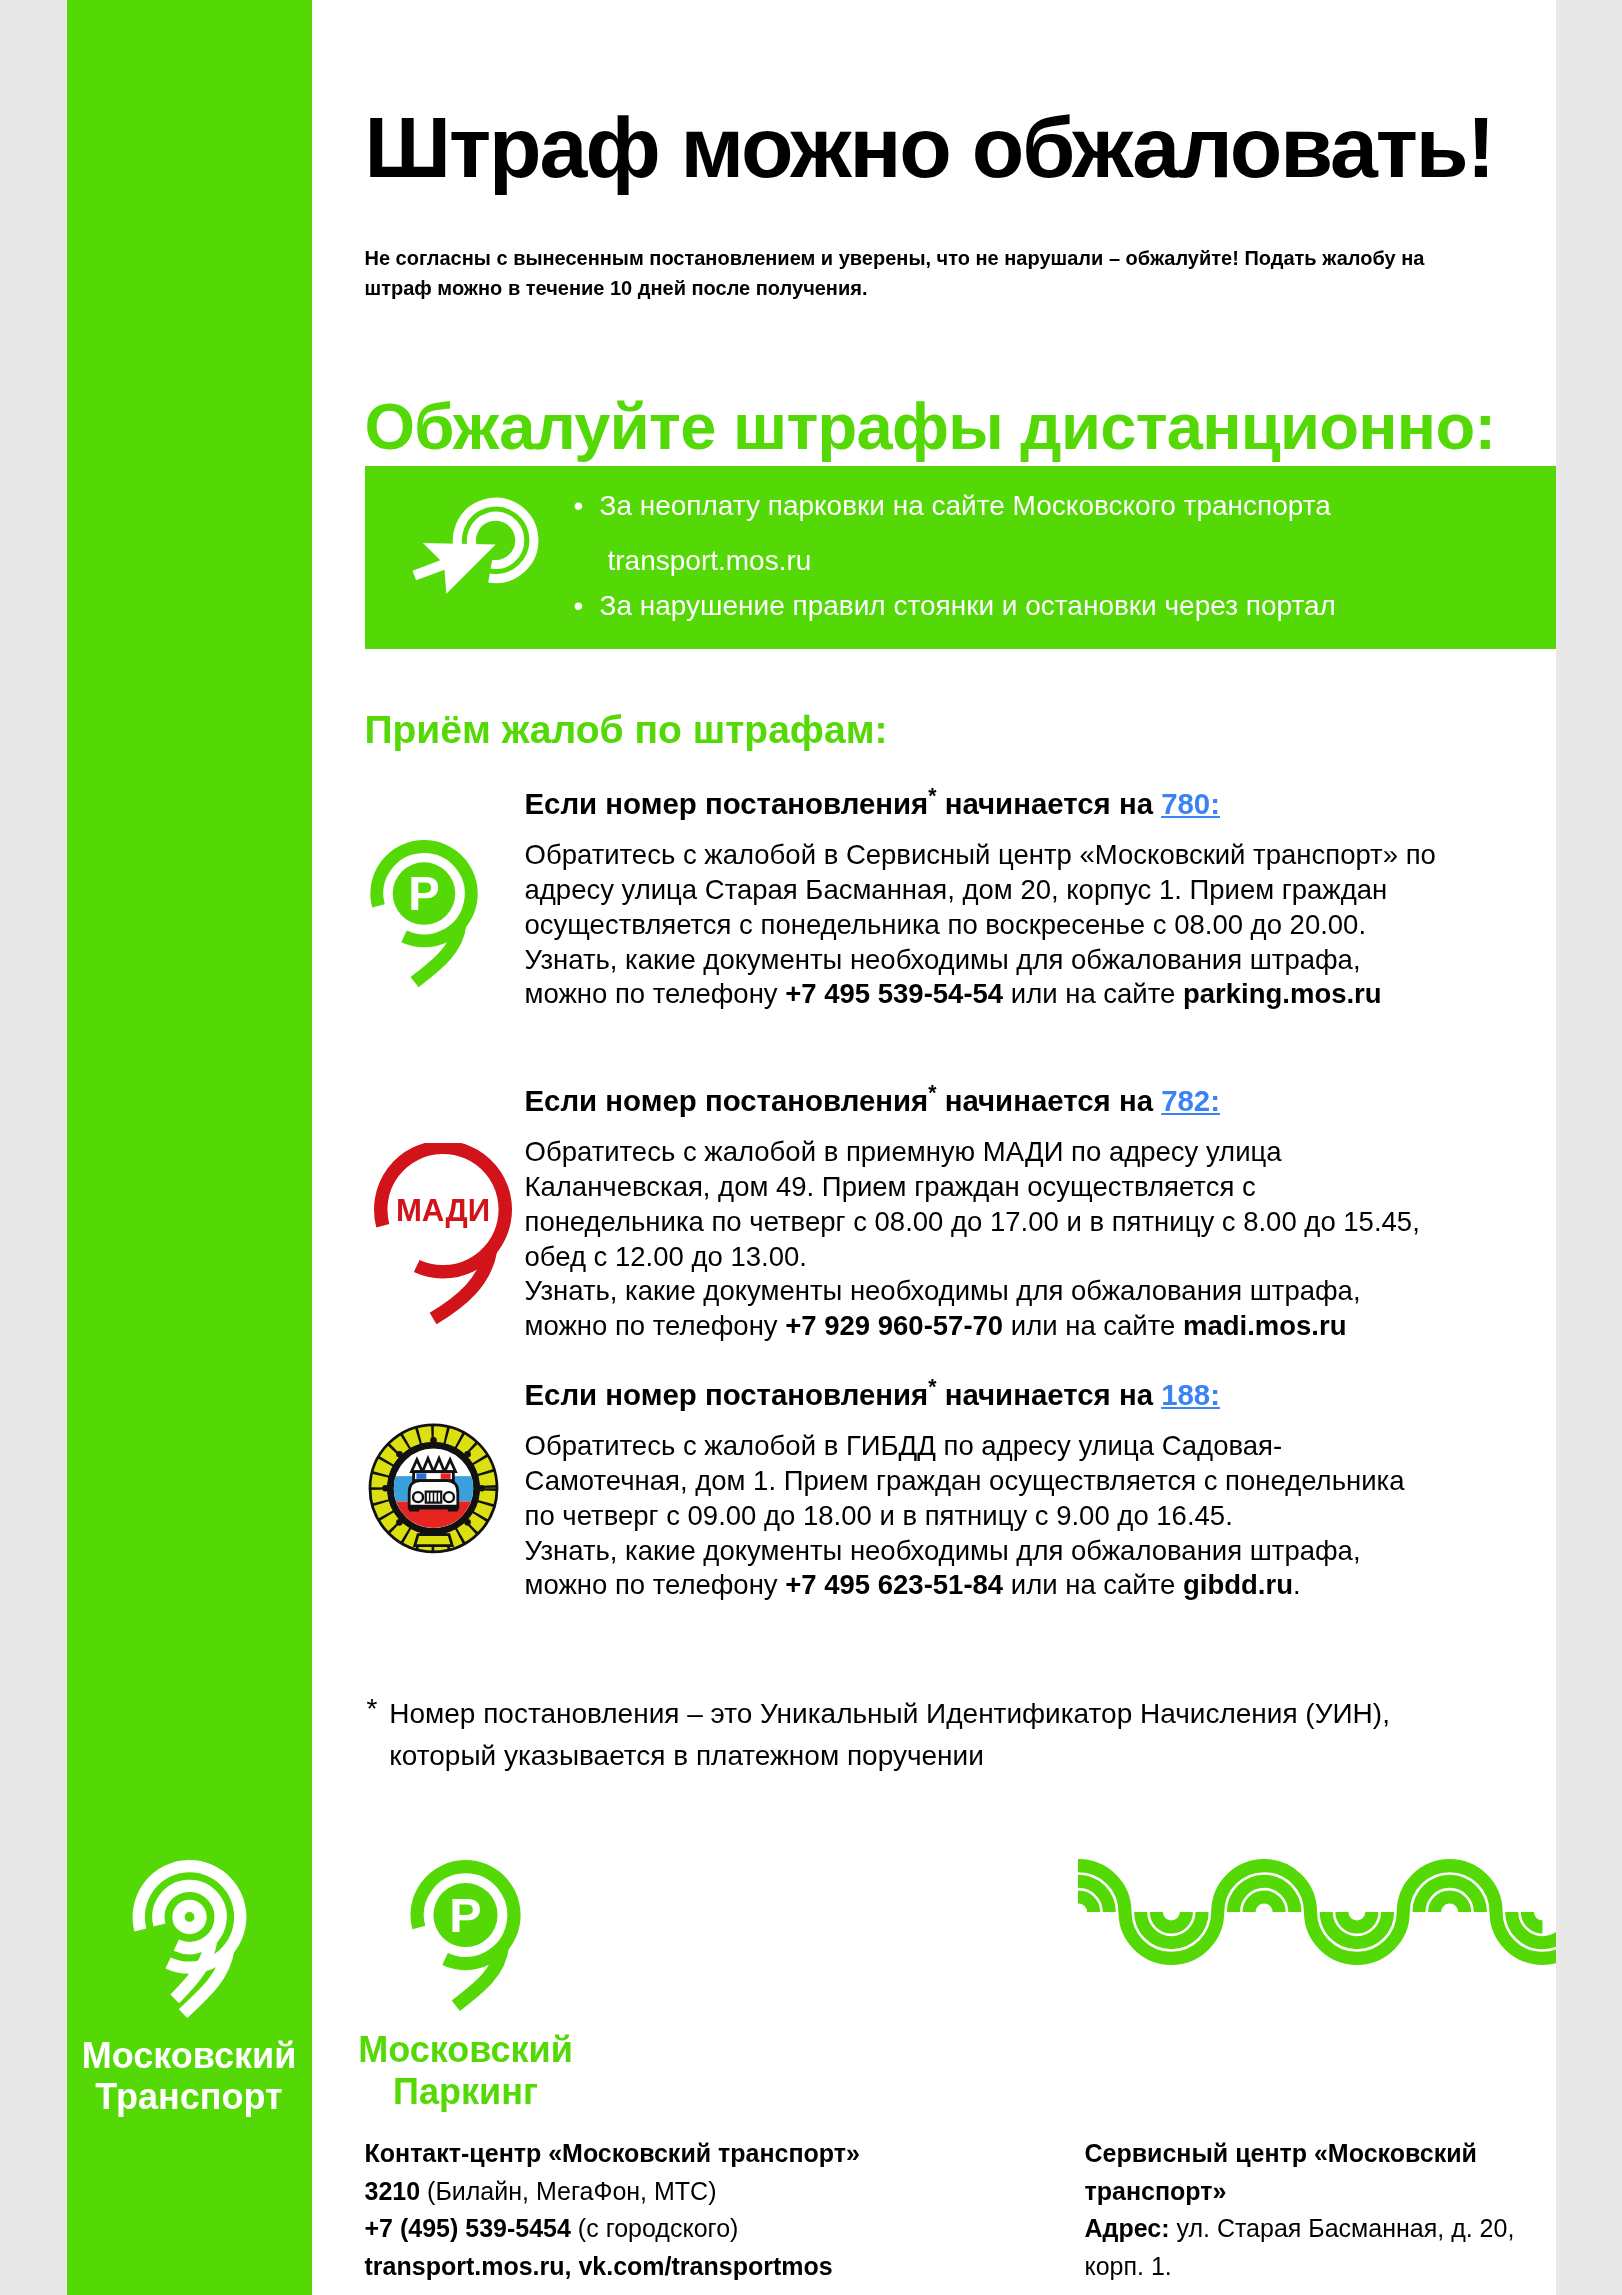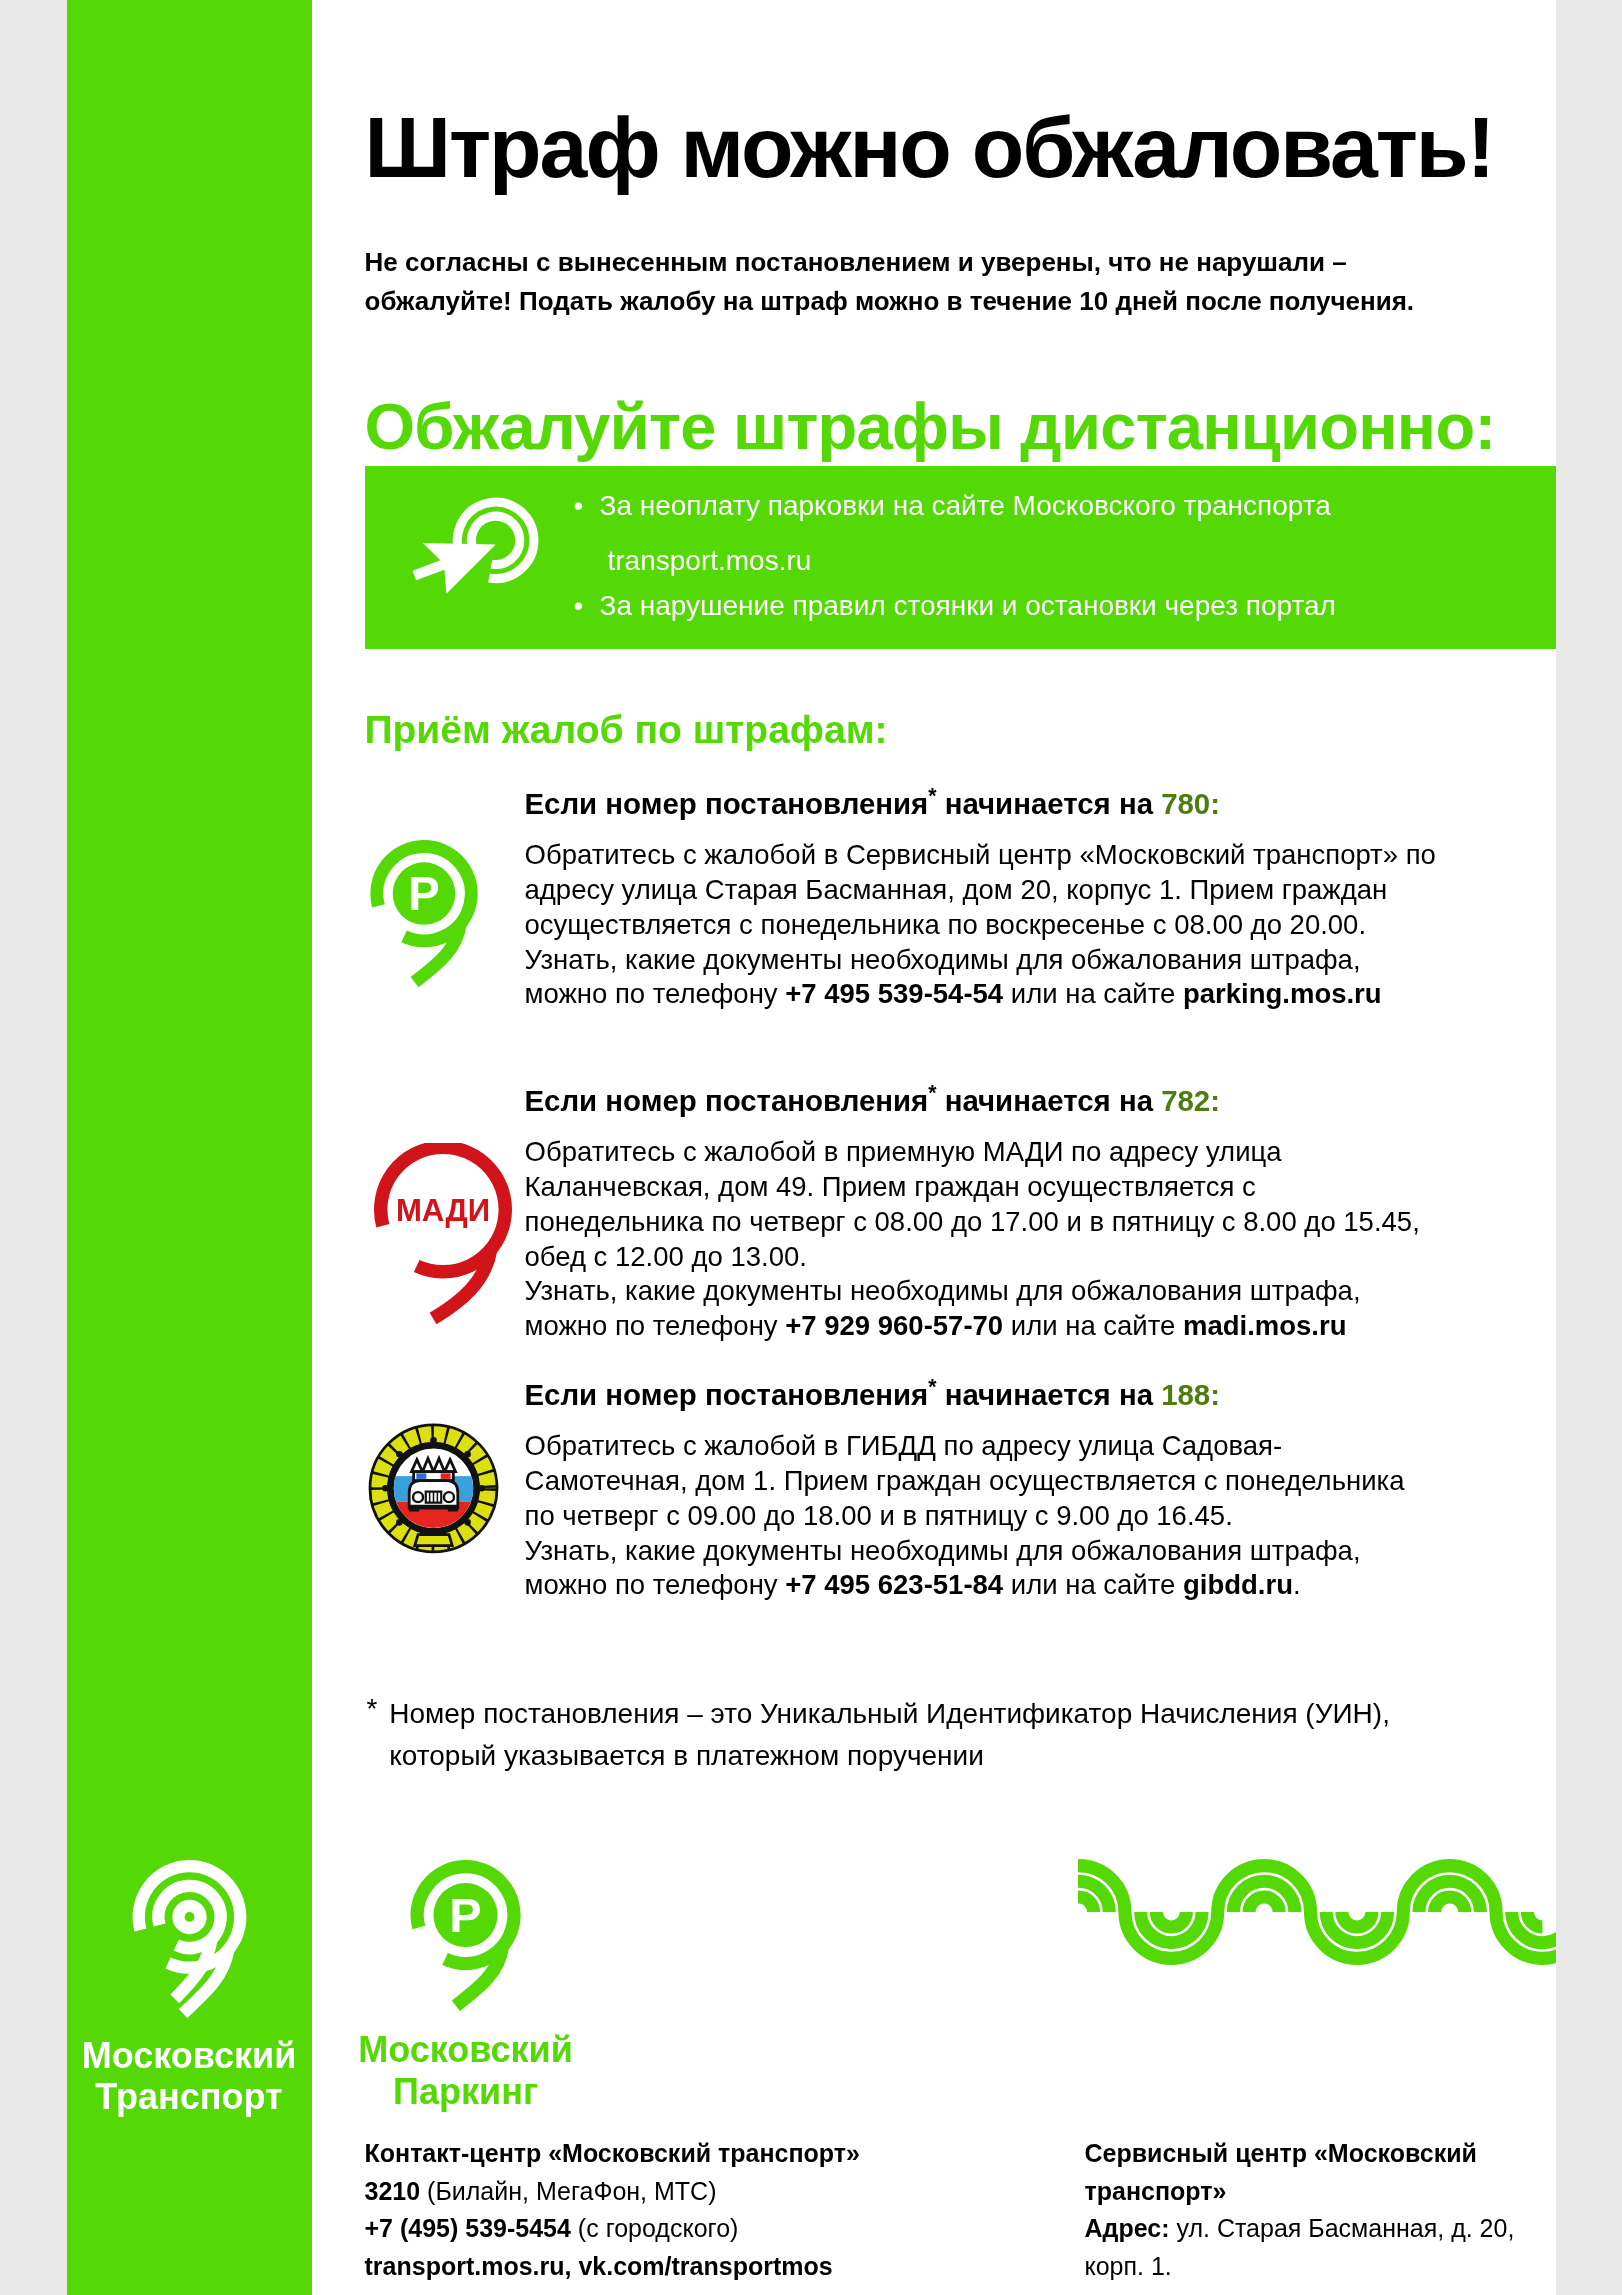--- a/index.html
+++ b/index.html
@@ -6,21 +6,21 @@
   html,body { background:#e8e8e8; }
   .page {
     position:relative; width:1489px; height:2295px; background:#ffffff;
     font-family:"Liberation Sans", sans-serif; color:#000; overflow:hidden;
     margin:0 auto;
   }
   .green-band { position:absolute; left:0; top:0; width:245px; height:2295px; background:#54d806; }
 
   
   .title { position:absolute; left:298px; top:98px; font-size:86px; font-weight:bold; letter-spacing:-2px; color:#000; }
-  .intro { position:absolute; left:298px; top:243px; width:1073px; font-size:26px; font-weight:bold; line-height:1.5; }
+  .intro { position:absolute; left:298px; top:243px; width:1073px; font-size:20px; font-weight:bold; line-height:1.5; }
   .h2-remote { position:absolute; left:298px; top:353px; font-size:65px; font-weight:bold; color:#54d806; letter-spacing:-0.7px;margin-top:36px; }
 
   
   .banner { position:absolute; left:298px; top:466px; width:1203px; height:183px; background:#54d806; }
   .banner-icon { position:absolute; left:34px; top:14.4px; }
   .banner-list { position:absolute; left:209px; top:19.6px; color:#fff; font-size:28px; line-height:1.42; }
   .banner-item { margin-bottom:5.2px; }
   .banner-line { display:flex; }
   .bullet { width:26px; }
   .banner-link { font-weight:normal; padding-left:34px;margin-top:16px; }
@@ -30,21 +30,21 @@
 
   .section { position:absolute; left:298px; width:1296px; display:flex; }
   .sec-1 { top:784px; }
   .sec-2 { top:1081px; }
   .sec-3 { top:1375px; }
   .icon-col { width:160px; flex:0 0 160px; }
   .icon-col.pad1 { padding-top:54px; }
   .icon-col.pad2 { padding-top:62px; }
   .icon-col.pad3 { padding-top:47px; }
   .sec-heading { font-size:29.4px; font-weight:bold; margin-bottom:17px; }
-  .sec-heading .num { color:#4d7c0f; }
+  .sec-heading .num { color:#3b82f6;text-decoration:underline; }
   .sup { font-size:0.72em; vertical-align:super; }
   .sec-body { font-size:27.5px; line-height:1.27; max-width:916px; }
   .sec-note { font-size:27.5px; line-height:1.27; max-width:916px; }
   .b { font-weight:bold; }
 
   
   .footnote { position:absolute; left:300px; top:1693px; display:flex; font-size:28px; line-height:1.5; }
   .footnote .star { margin-right:11.8px; transform:translateY(-5.2px); }
 
   

